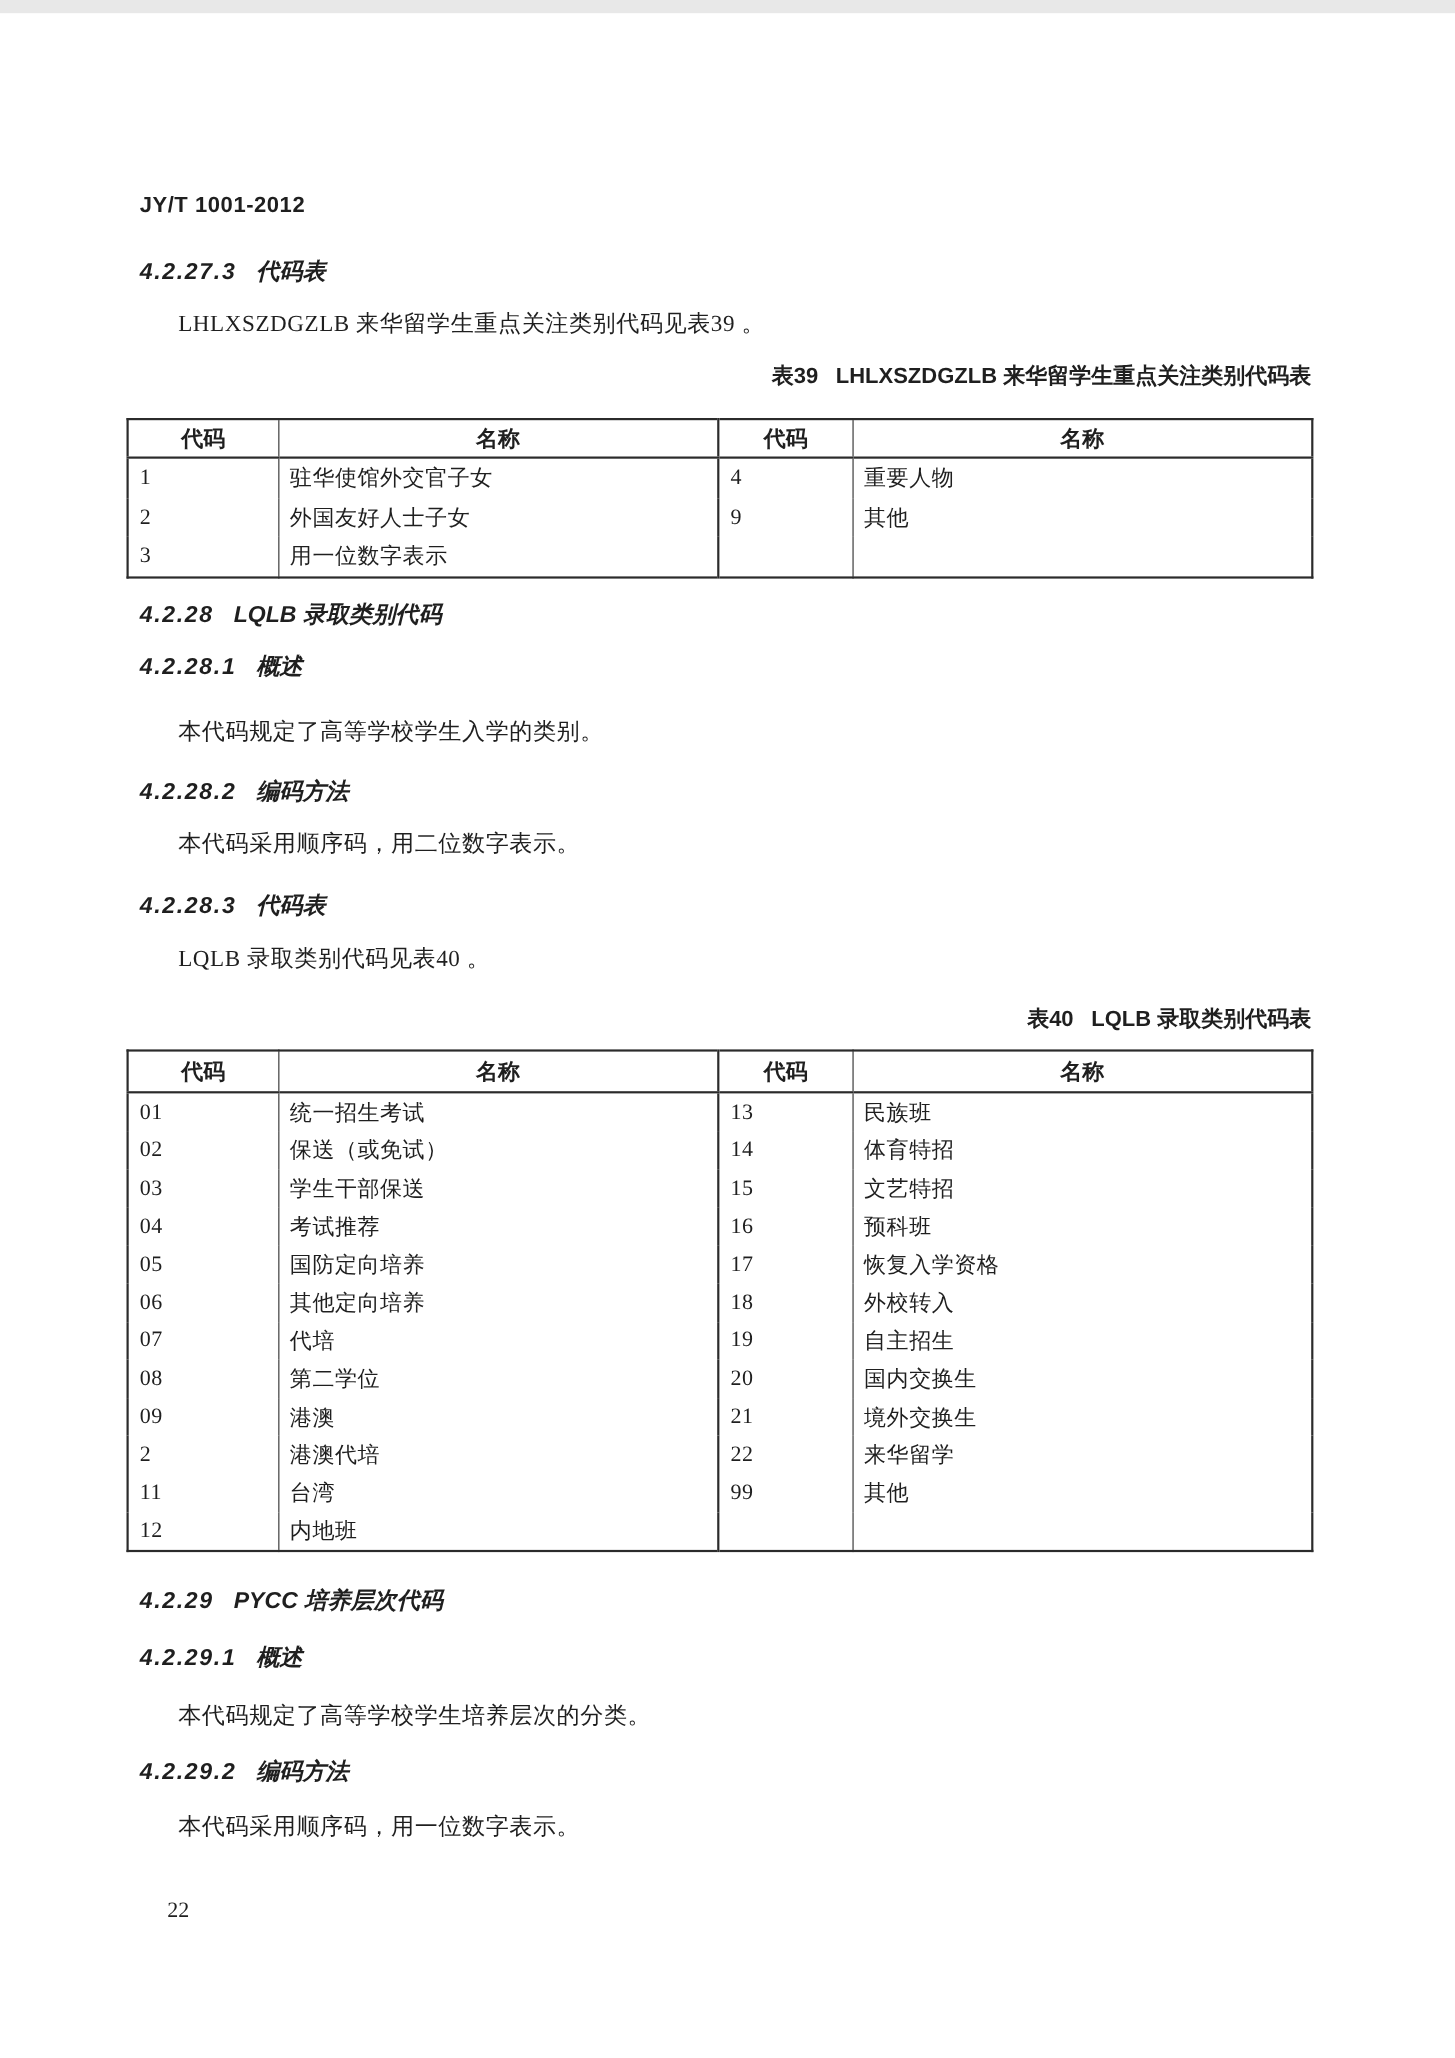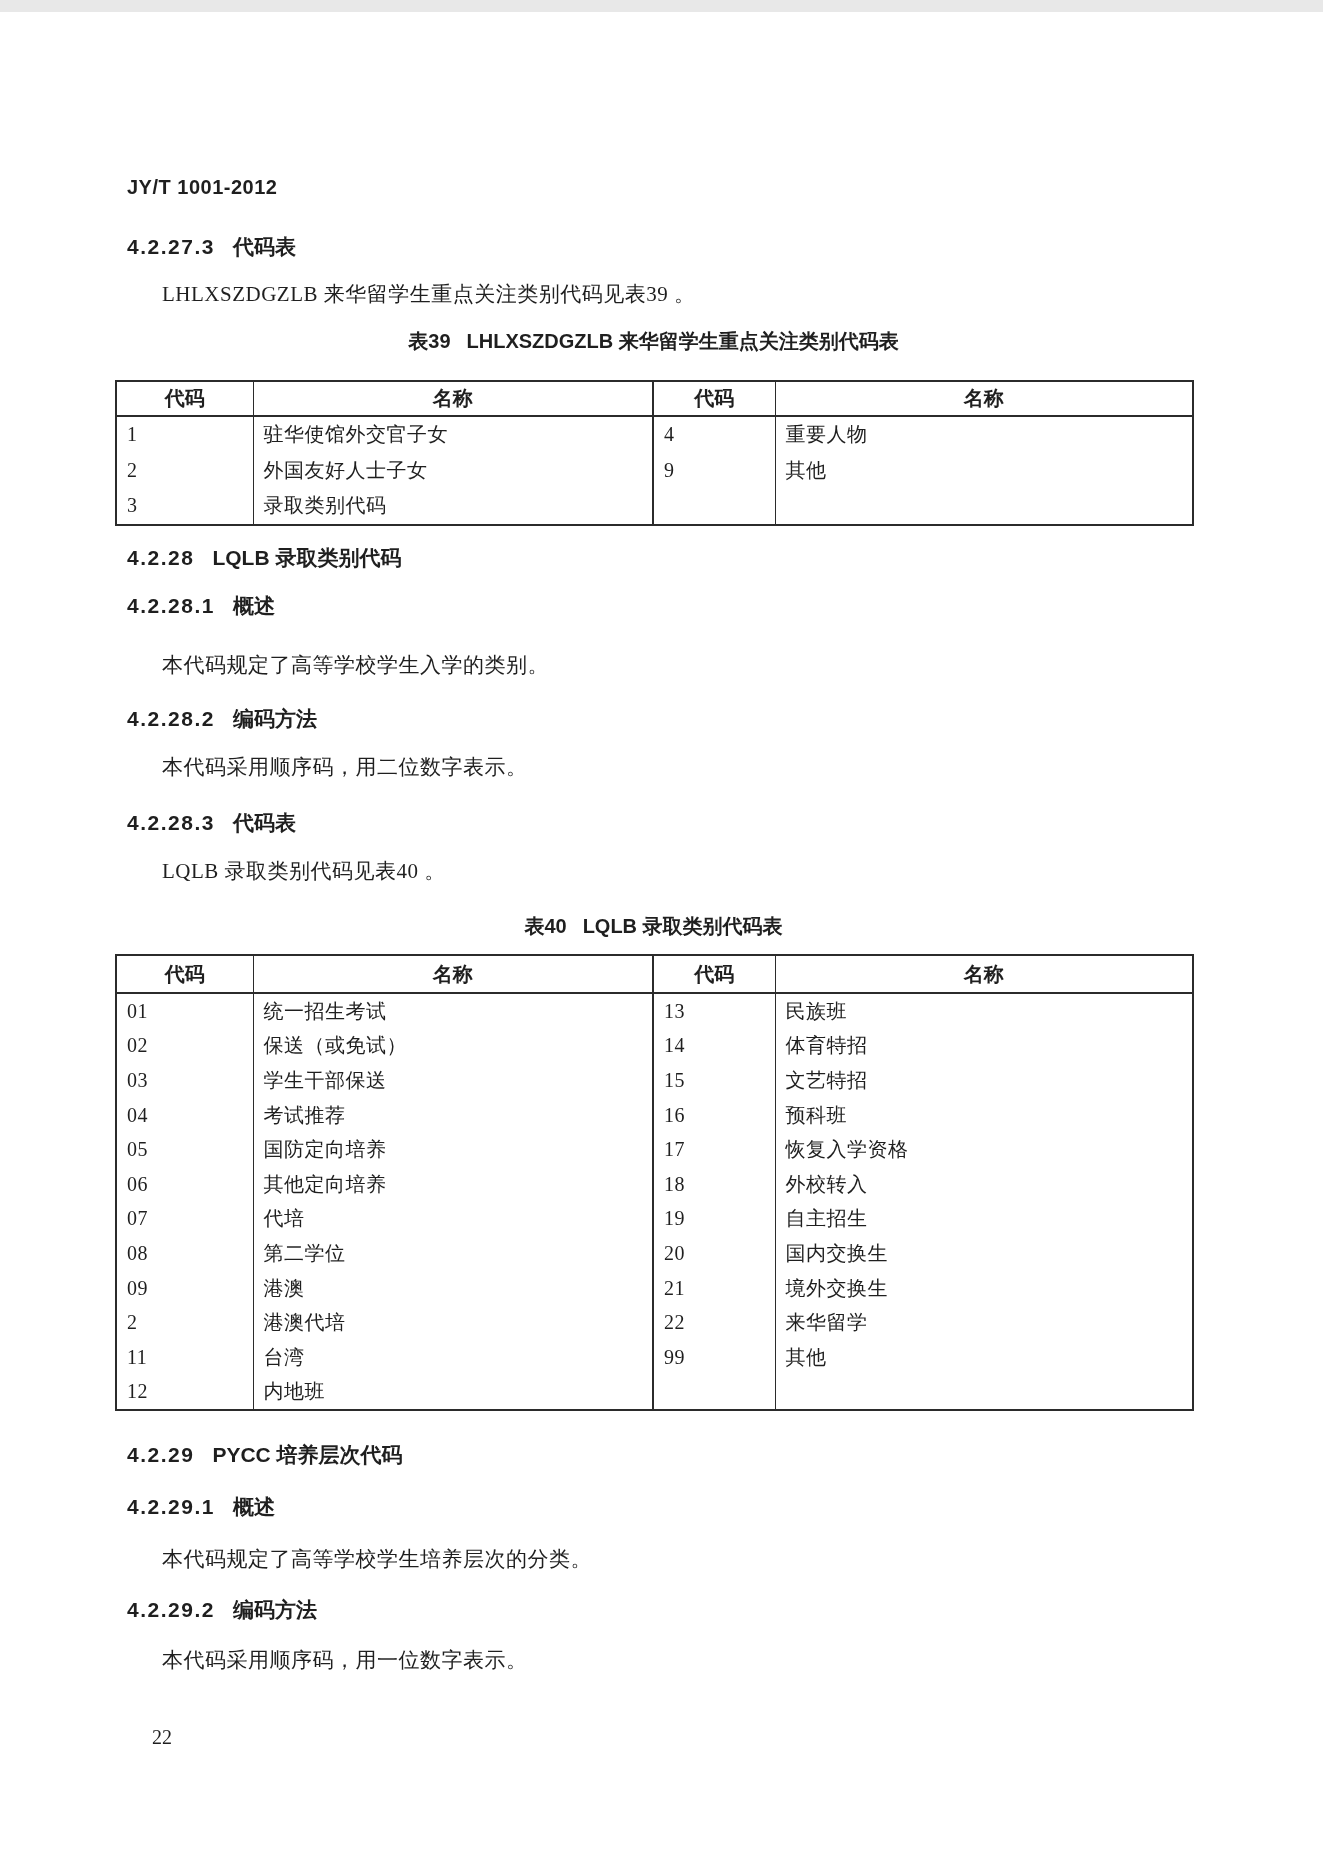--- a/index.html
+++ b/index.html
@@ -22,30 +22,31 @@
     font-family:"Liberation Sans", sans-serif;
     font-weight:600;font-size:20px;letter-spacing:0.5px;
     white-space:nowrap;
   }
   .heading{
     position:absolute;left:127px;
     display:flex;gap:18px;align-items:baseline;
     font-family:"Liberation Sans", sans-serif;
     font-weight:bold;font-size:21px;
     white-space:nowrap;
+    font-style:italic;
   }
   .heading .hnum{letter-spacing:1.5px;}
   .para{
     position:absolute;left:162px;margin:0;
     font-size:21px;letter-spacing:0.5px;
     white-space:nowrap;
   }
   .caption{
     position:absolute;left:115px;width:1077px;
-    text-align:center;
+    text-align:right;
     font-family:"Liberation Sans", sans-serif;
     font-weight:bold;font-size:20px;
     white-space:nowrap;
   }
   .caption .cap-label{margin-right:16px;}
   table.codes{
     position:absolute;left:115px;
     width:1077px;
     border-collapse:collapse;
     table-layout:fixed;
@@ -121,21 +122,21 @@
           <td class="col-3">重要人物</td>
         </tr>
         <tr>
           <td class="col-0">2</td>
           <td class="col-1">外国友好人士子女</td>
           <td class="col-2">9</td>
           <td class="col-3">其他</td>
         </tr>
         <tr>
           <td class="col-0">3</td>
-          <td class="col-1">录取类别代码</td>
+          <td class="col-1">用一位数字表示</td>
           <td class="col-2"></td>
           <td class="col-3"></td>
         </tr>
       </tbody>
   </table>
 
   <div class="heading" style="top:532px">
     <span class="hnum">4.2.28</span>
     <span class="htitle">LQLB 录取类别代码</span>
   </div>

